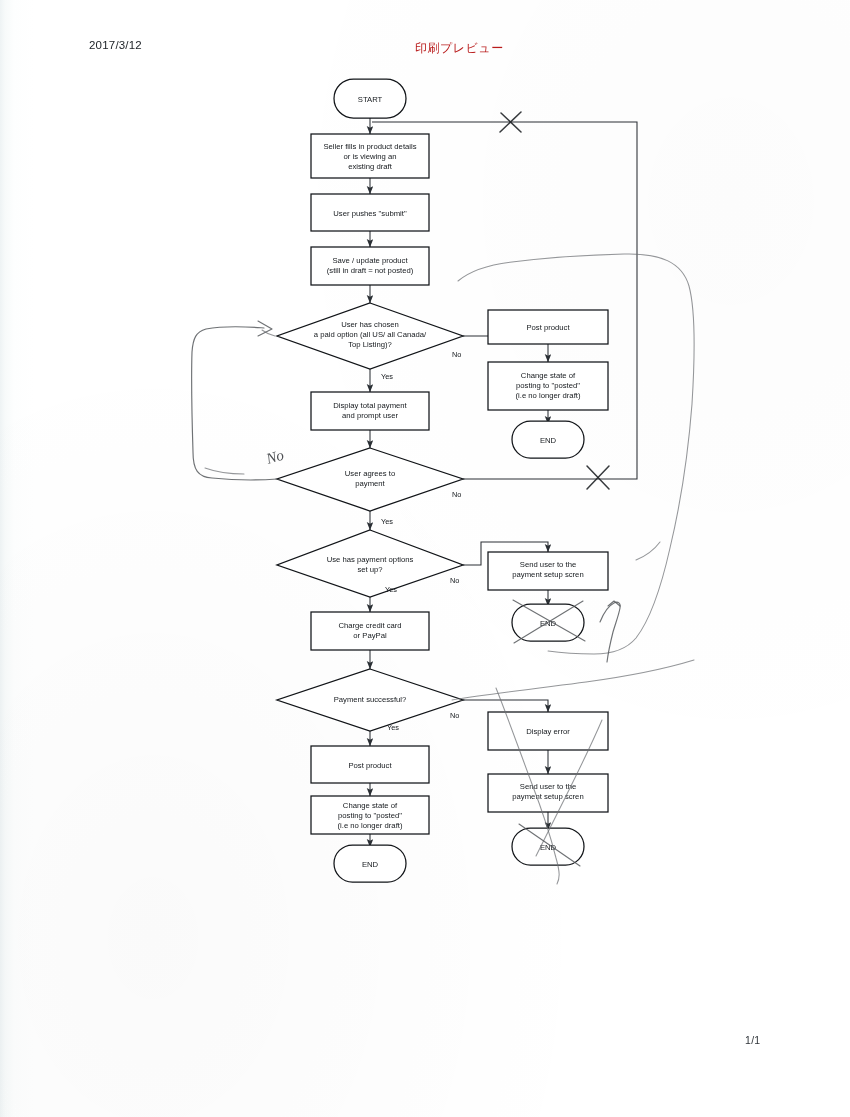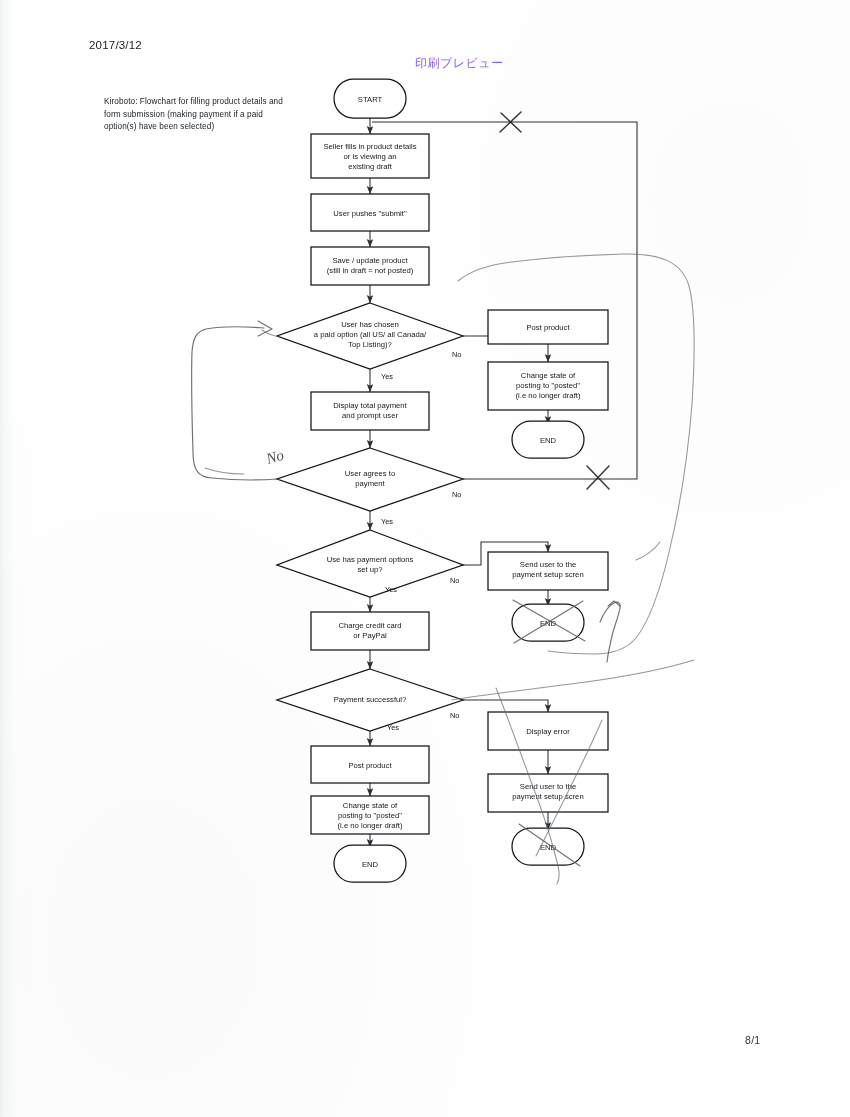--- a/index.html
+++ b/index.html
@@ -22,22 +22,22 @@
     pointer-events:none;
   }
   #sheet{position:absolute;inset:0;}
 
   
   .hdr-date{
     position:absolute;left:89px;top:39px;
     font-size:11.5px;letter-spacing:.2px;color:#20252a;
   }
   .hdr-title{
-    position:absolute;left:415px;top:55px;
-    font-size:12px;letter-spacing:.5px;color:#8b5cf6;text-align:right;
+    position:absolute;left:415px;top:40px;
+    font-size:12px;letter-spacing:.5px;color:#b91c1c;text-align:right;
   }
   .page-num{
     position:absolute;left:745px;top:1034px;
     font-size:10.5px;color:#30353a;letter-spacing:.3px;
   }
   .doc-caption{
     position:absolute;left:104px;top:96px;width:182px;
     font-size:8.2px;line-height:1.55;color:#20252a;letter-spacing:.08px;
   }
 
@@ -73,22 +73,21 @@
 </style>
 </head>
 <body>
 
 <div id="paper"></div>
 
 <div id="sheet">
 
   <div class="hdr-date">2017/3/12</div>
   <div class="hdr-title">印刷プレビュー</div>
-  <div class="doc-caption">Kiroboto: Flowchart for filling product details and form submission (making payment if a paid option(s) have been selected)</div>
-  <div class="page-num">8/1</div>
+  <div class="page-num">1/1</div>
 
   <svg id="flow" viewBox="0 0 850 1117">
     <defs>
       <marker id="arw" markerWidth="9" markerHeight="9" refX="7.6" refY="3.1" orient="auto" markerUnits="strokeWidth">
         <path d="M0,0 L7.8,3.1 L0,6.2 L1.7,3.1 z" fill="#2a2f34"></path>
       </marker>
       <marker id="arwp" markerWidth="10" markerHeight="10" refX="7" refY="3.4" orient="auto" markerUnits="strokeWidth">
         <path d="M0,0.4 L8,3.4 L0,6.4" fill="none" stroke="#55585c" stroke-width="1.1" stroke-linecap="round" stroke-linejoin="round"></path>
       </marker>
     </defs>

